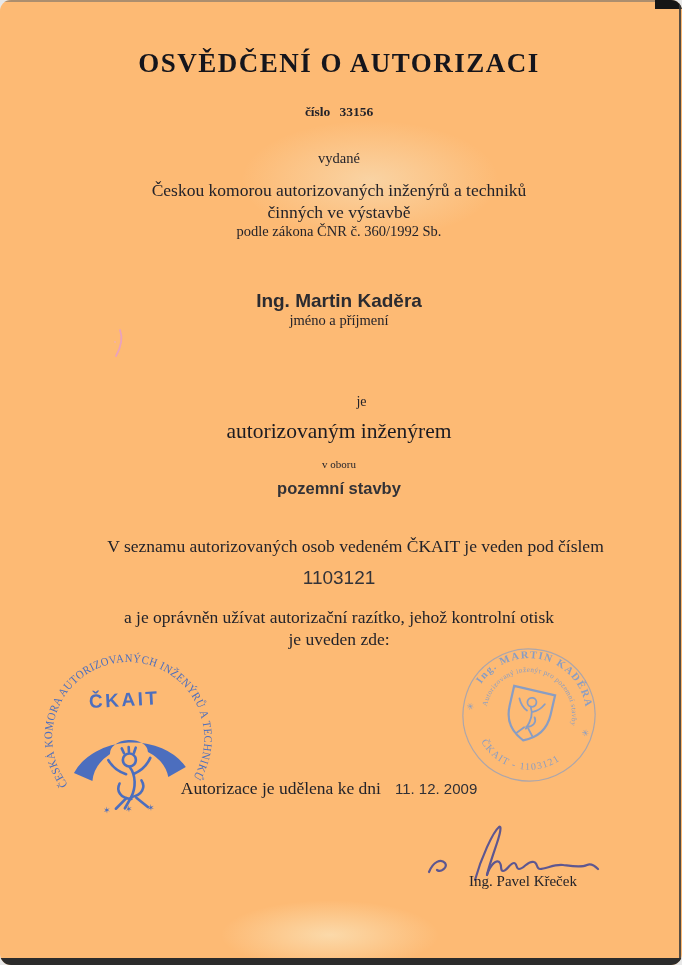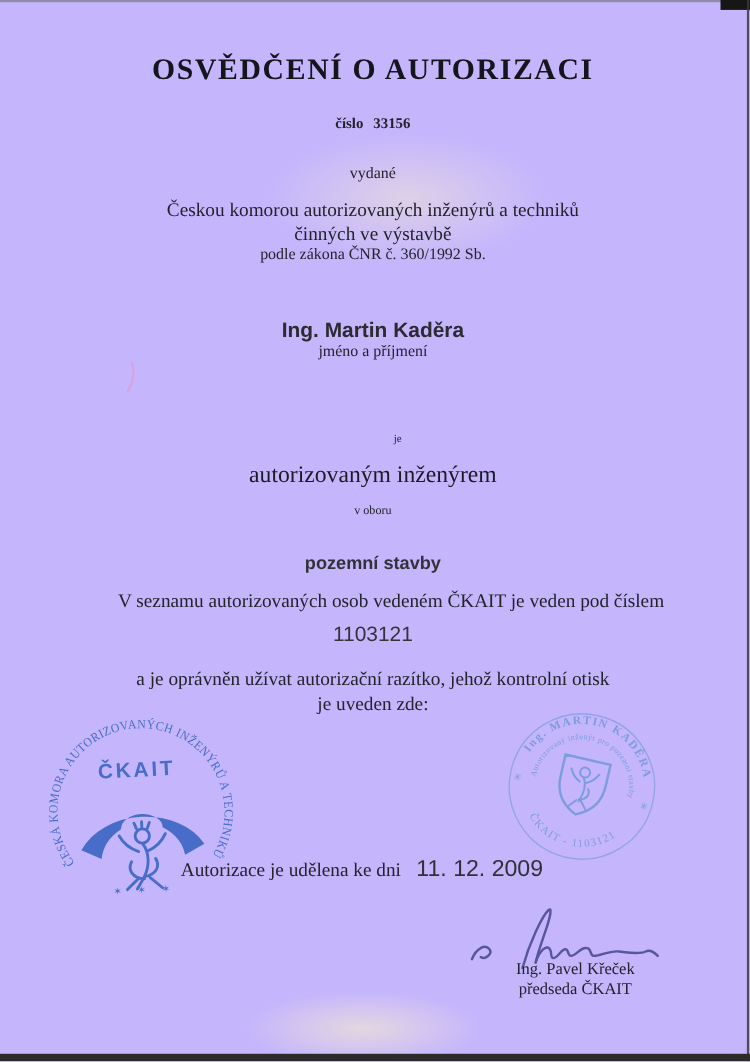--- a/index.html
+++ b/index.html
@@ -1,19 +1,19 @@
 <!DOCTYPE html>
 <html><head>
 <meta charset="utf-8">
 <style>
   html,body{margin:0;padding:0;background:#e8e8e8;}
   .page{
     position:relative;width:682px;height:965px;margin:0 auto;
-    background:#c4b5fd;overflow:hidden;
-    font-family:"Liberation Serif", serif;color:#23232a;
+    background:#fdba74;overflow:hidden;
+    font-family:"Liberation Serif", serif;color:#23232a;border-radius:11px;
   }
   .blob{position:absolute;border-radius:50%;pointer-events:none;}
   .blob1{left:240px;top:120px;width:260px;height:120px;background:radial-gradient(ellipse,rgba(246,236,210,.5),rgba(246,236,210,0) 70%);}
   .blob2{left:220px;top:900px;width:220px;height:70px;background:radial-gradient(ellipse,rgba(250,238,205,.6),rgba(250,238,205,0) 70%);}
 
   
   .edge-top{position:absolute;top:0;left:0;right:0;height:2px;background:#6a6a6a;opacity:.55;}
   .edge-top-right{position:absolute;top:0;right:0;width:27px;height:9px;background:#161616;}
   .edge-right{position:absolute;top:0;right:1px;width:2px;height:100%;background:#3a3a3a;opacity:.85;}
   .edge-bottom{position:absolute;bottom:0;left:0;right:0;height:7px;background:#2b2b2b;}
@@ -26,31 +26,31 @@
   .issued{top:150px;font-size:14.5px;}
   .issuer1{top:180px;font-size:17.5px;}
   .issuer2{top:202px;font-size:17.5px;}
   .law{top:223px;font-size:14.5px;}
 
   .sans{font-family:"Liberation Sans", sans-serif;}
   .holder-name{top:290px;font-size:19px;font-weight:bold;color:#2b2b30;}
   .name-caption{top:312px;font-size:14.5px;}
   .birth-number{top:340px;font-size:19px;color:#333338;}
   .birth-caption{top:362px;font-size:14.5px;}
-  .je{top:394px;font-size:10px;padding-left:45px;}
+  .je{top:394px;font-size:14px;padding-left:45px;}
   .authorization{top:419px;font-size:21.5px;font-weight:normal;color:#1b1b22;}
   .oboru{top:458px;font-size:11px;}
-  .field-name{top:479px;font-size:16.5px;font-weight:bold;color:#323237;margin-top:24px;}
+  .field-name{top:479px;font-size:16.5px;font-weight:bold;color:#323237;}
   .registry{top:536px;font-size:17.5px;padding-left:33px;}
   .registry-number{top:567px;font-size:19px;color:#333338;}
   .note1{top:607px;font-size:17.5px;}
   .note2{top:629px;font-size:17.5px;}
 
   .date-line{top:778px;font-size:17.5px;transform:translateX(-10px);}
-  .date-line .val{margin-left:14px;font-size:21px;color:#303036;}
+  .date-line .val{margin-left:14px;font-size:15px;color:#303036;}
 
   .stamp-left{position:absolute;left:44px;top:650px;width:168px;height:168px;transform:rotate(-3deg);}
   .stamp-right{position:absolute;left:458px;top:644px;width:142px;height:142px;transform:rotate(13deg);opacity:.9;}
   .signature{position:absolute;left:415px;top:820px;width:195px;height:78px;}
   .signer{position:absolute;left:418px;top:872px;width:210px;text-align:center;font-size:15px;line-height:19px;}
   .pink-mark{position:absolute;left:112px;top:328px;width:16px;height:32px;}
 </style>
 </head>
 <body>
 
@@ -154,15 +154,14 @@
   <svg class="signature" viewBox="0 0 195 78">
     <g fill="none" stroke="#4c4c94" stroke-width="2.2" stroke-linecap="round" opacity="0.9">
       <path d="M14,52 C18,42 26,38 30,43 C33,47 26,53 22,50"></path>
       <path d="M60,60 C66,38 78,12 84,7 C87,5 85,14 82,23 C78,35 73,49 72,55"></path>
       <path d="M72,55 C75,45 82,38 85,43 C87,46 85,51 88,51 C92,51 95,43 99,43 C102,43 101,49 104,49 C109,49 113,40 119,42 C123,43 121,49 125,49 C131,49 139,44 148,45 C156,46 166,48 172,45 C176,43 180,46 183,49"></path>
     </g>
   </svg>
 
   <div class="signer">
     <div>Ing. Pavel Křeček</div>
-    <div>předseda ČKAIT</div>
   </div>
 </div>
 
 </body></html>

